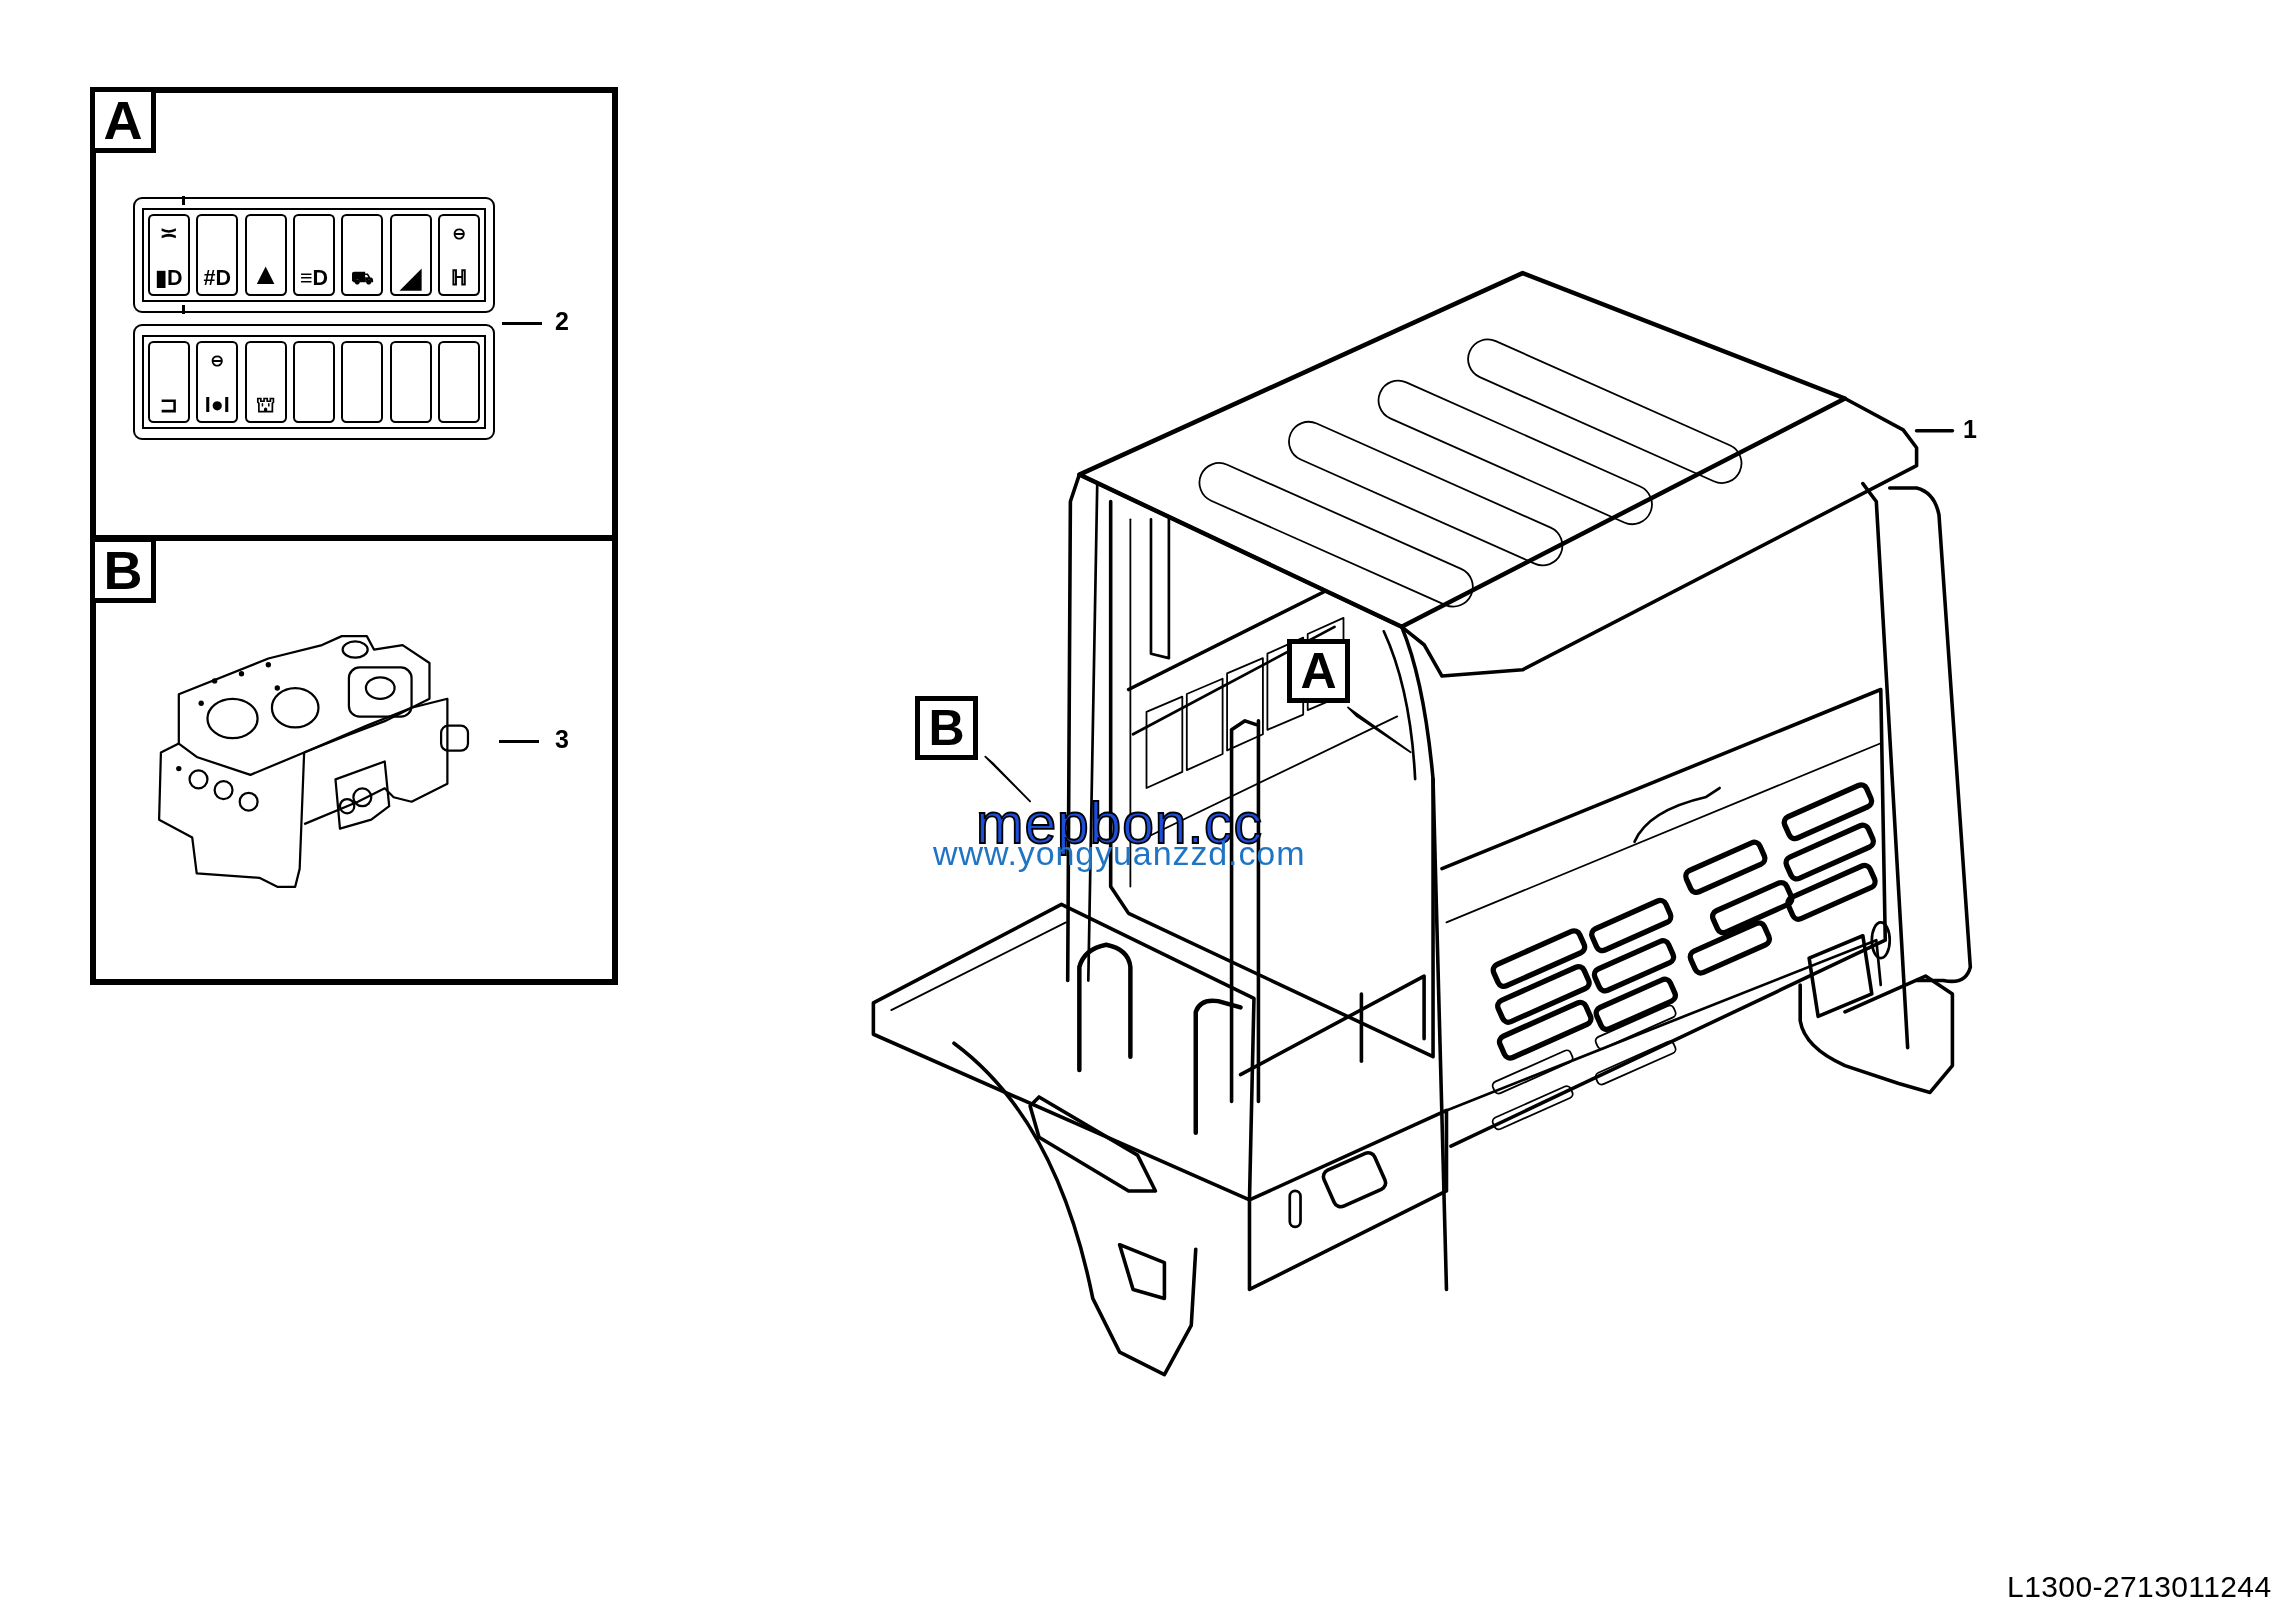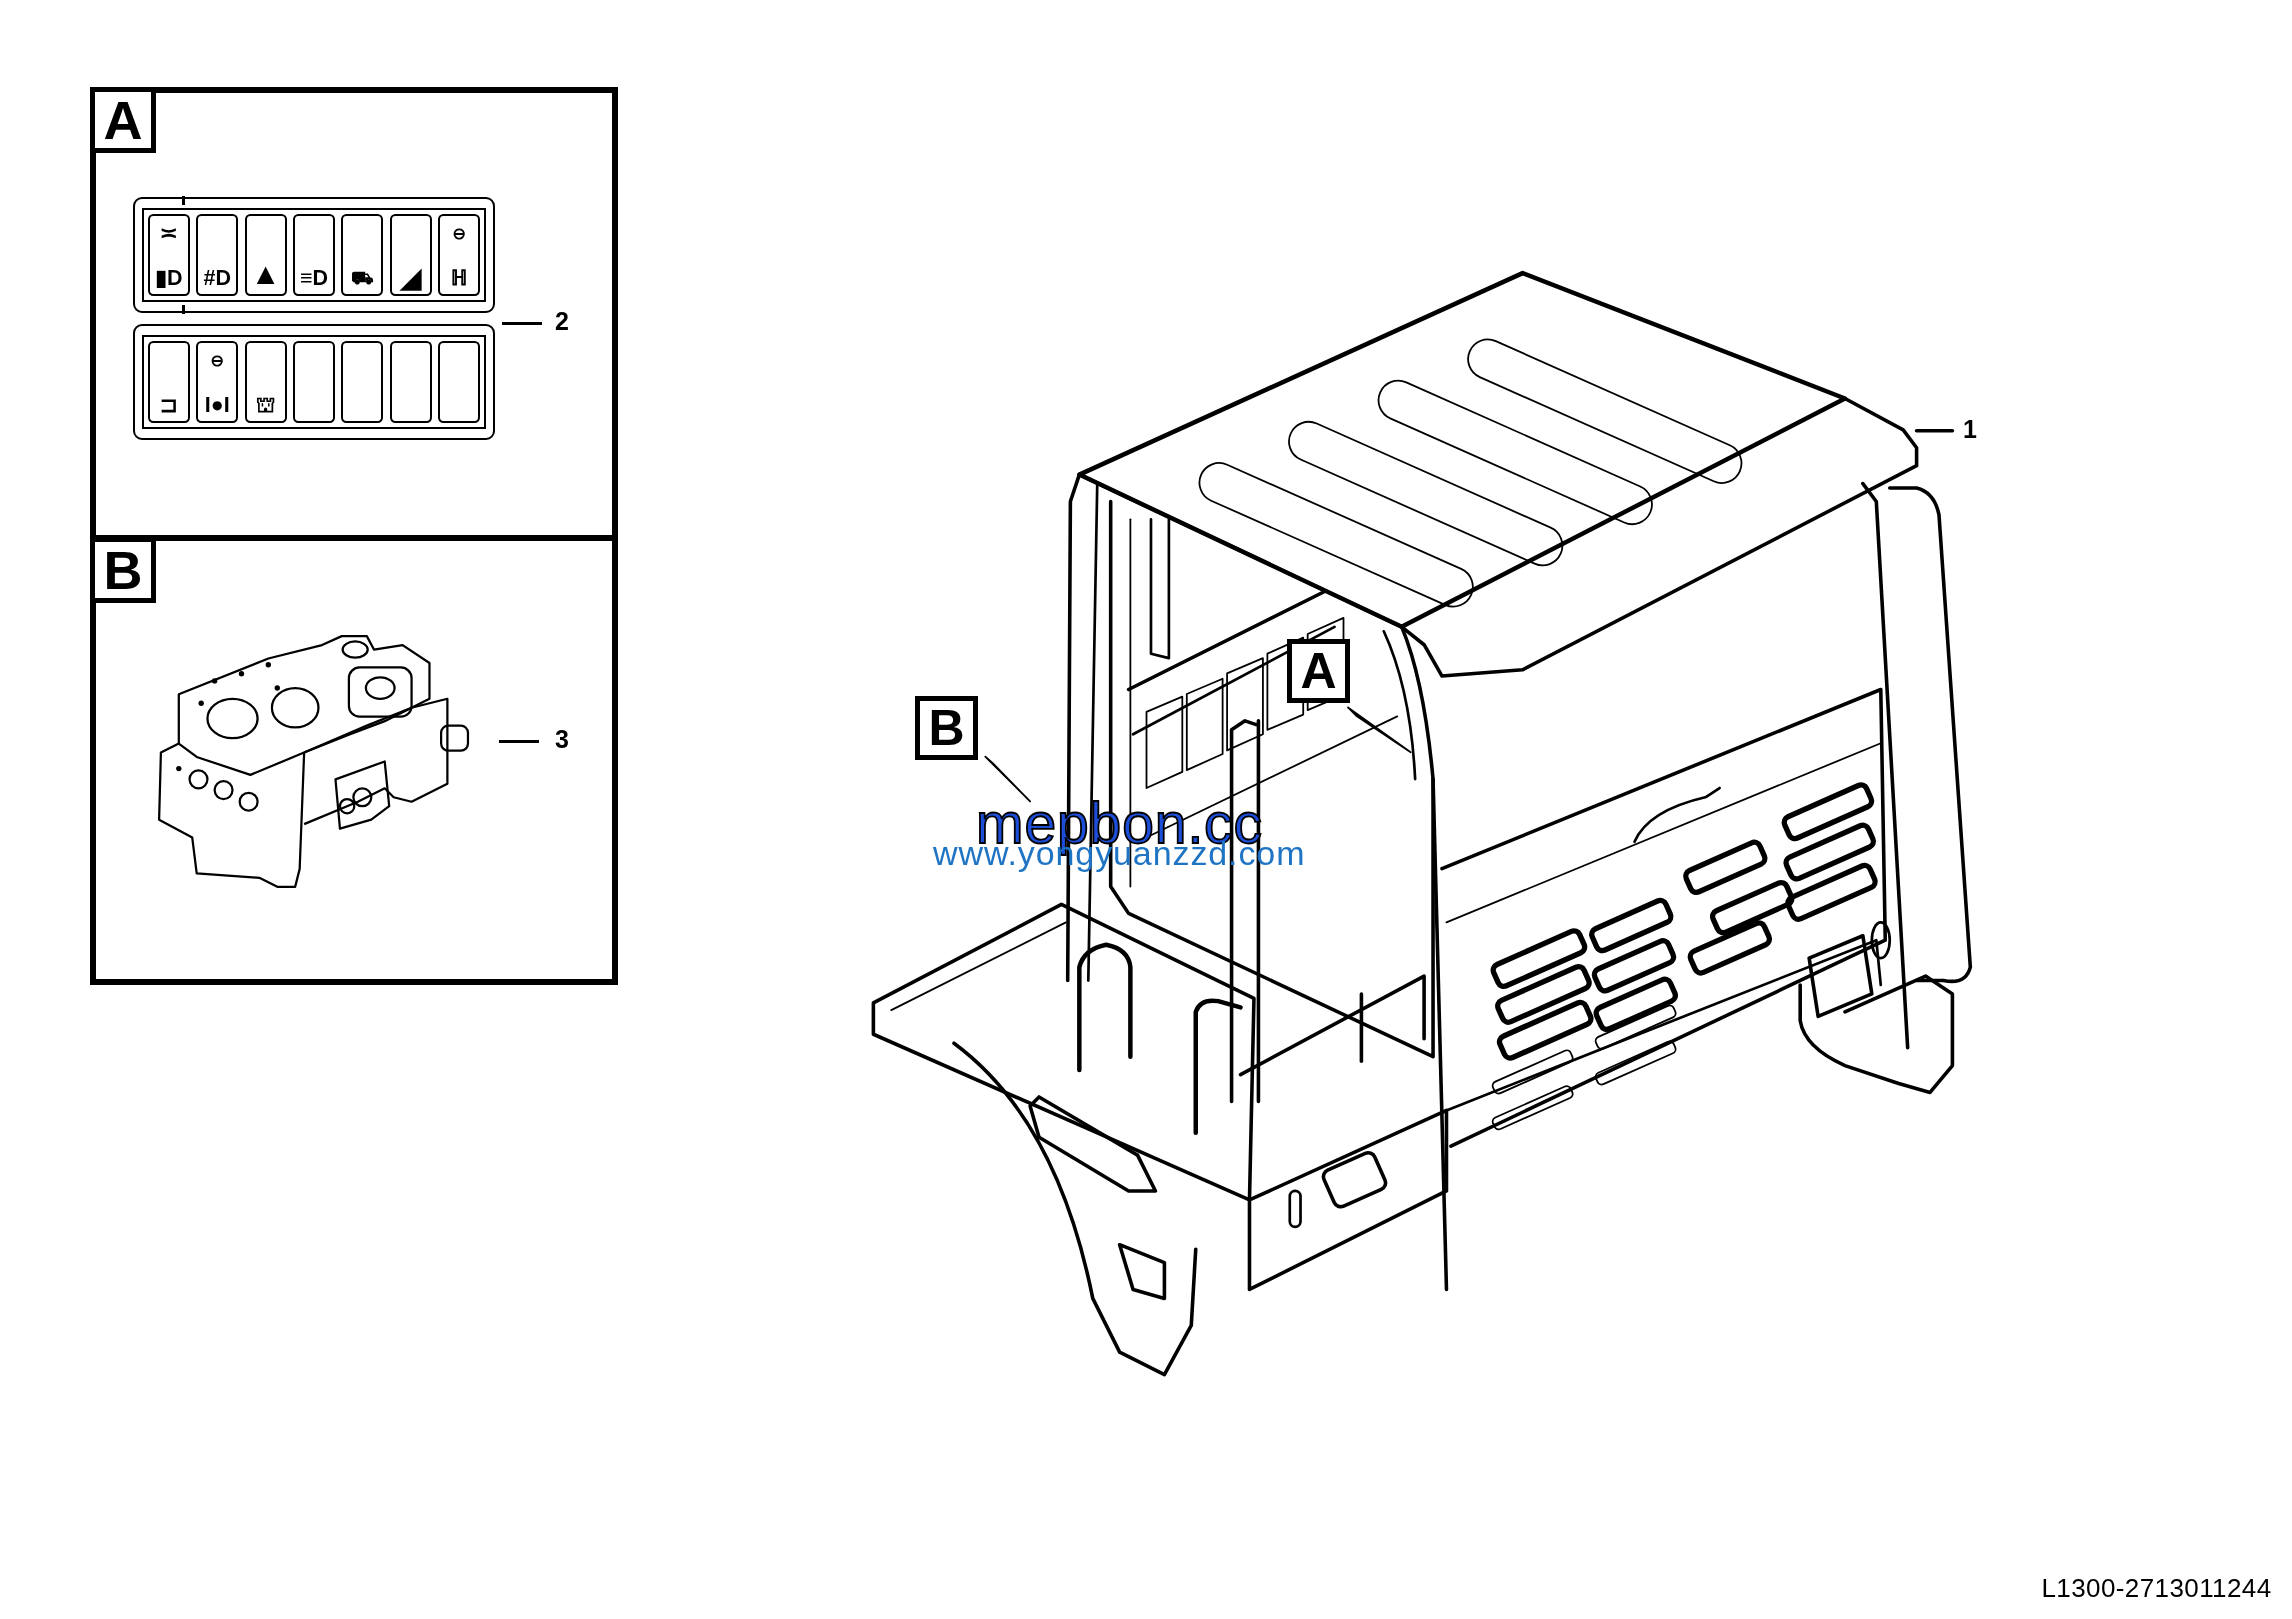--- a/index.html
+++ b/index.html
@@ -7,21 +7,21 @@
   .panel-frame { position: absolute; left: 90px; top: 87px; width: 528px; height: 898px; border: 6.3px solid #000; box-sizing: border-box; }
   .panel-divider { position: absolute; left: 90px; top: 535px; width: 528px; height: 6.3px; background: #000; }
   .letter-box { position: absolute; width: 66px; height: 66px; border: 5.4px solid #000; box-sizing: border-box; background: #fff; font-weight: bold; font-size: 54px; line-height: 56px; text-align: center; }
   .callout { position: absolute; font-weight: bold; font-size: 25px; line-height: 27px; }
   .callout-line { position: absolute; height: 2.7px; background: #000; }
   .switch-bank { position: absolute; left: 133px; width: 362px; height: 116px; border: 2.7px solid #000; border-radius: 9px; box-sizing: border-box; background: #fff; }
   .switch-bank .inner { position: absolute; left: 7.2px; top: 9px; right: 7.2px; bottom: 9px; border: 2.7px solid #000; box-sizing: border-box; display: flex; gap: 6.3px; padding: 3.6px 3.6px; }
   .switch { flex: 1; border: 2.7px solid #000; border-radius: 5.4px; position: relative; display: flex; flex-direction: column; align-items: center; justify-content: space-between; padding: 7.2px 0 5.4px; box-sizing: border-box; font-size: 21.5px; line-height: 21.5px; font-weight: bold; }
   .switch .top-glyph, .switch .bottom-glyph { display: block; min-height: 21.5px; }
   .tick { position: absolute; width: 2.7px; background: #000; }
-  .part-no { position: absolute; right: 21.5px; top: 1604px; transform: translateY(-100%); font-size: 26px; letter-spacing: 0.4px; }
+  .part-no { position: absolute; right: 21.5px; top: 1604px; transform: translateY(-100%); font-size: 30px; letter-spacing: 0.4px; }
   .watermark-blue { position: absolute; left: 933px; top: 834px; font-size: 34px; color: #1f74c4; letter-spacing: 0.9px; white-space: nowrap; z-index: 3; }
   .watermark-outline { position: absolute; left: 976px; top: 790px; font-size: 57px; color: #1d4ed8; -webkit-text-stroke: 1.8px #000; white-space: nowrap; z-index: 2; letter-spacing: 0.9px; }
   svg { position: absolute; overflow: visible; }
 </style>
 </head>
 <body>
 
 <div class="panel-frame"></div>
 <div class="panel-divider"></div>
 

